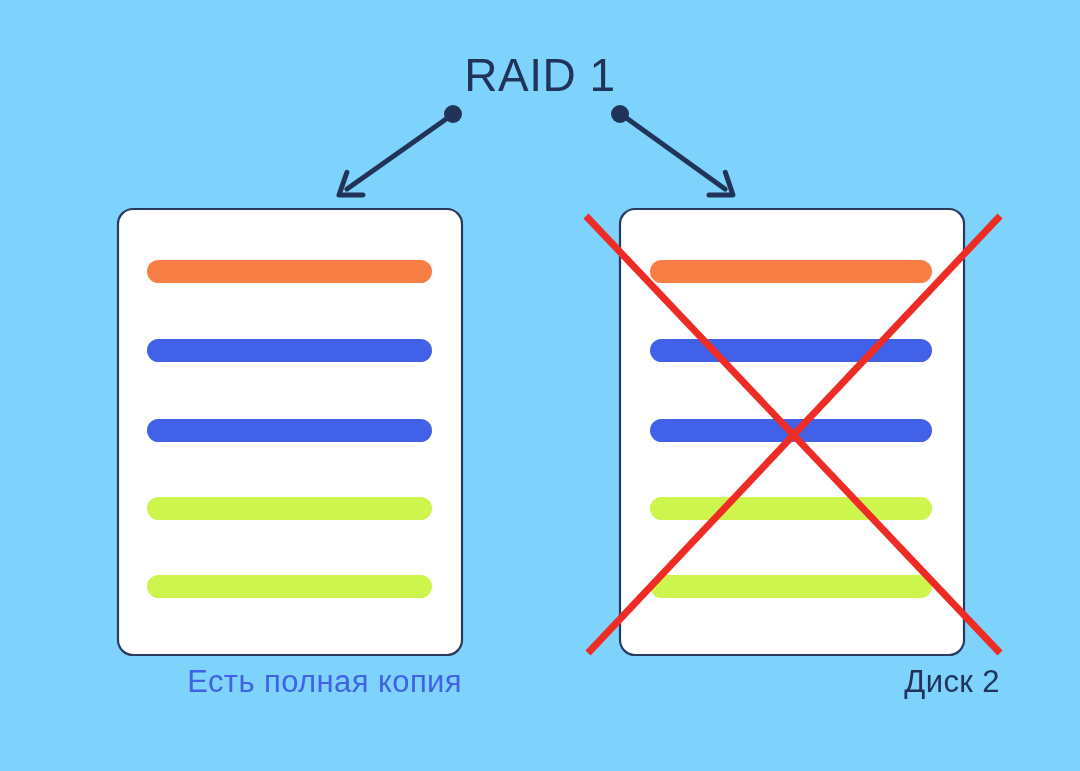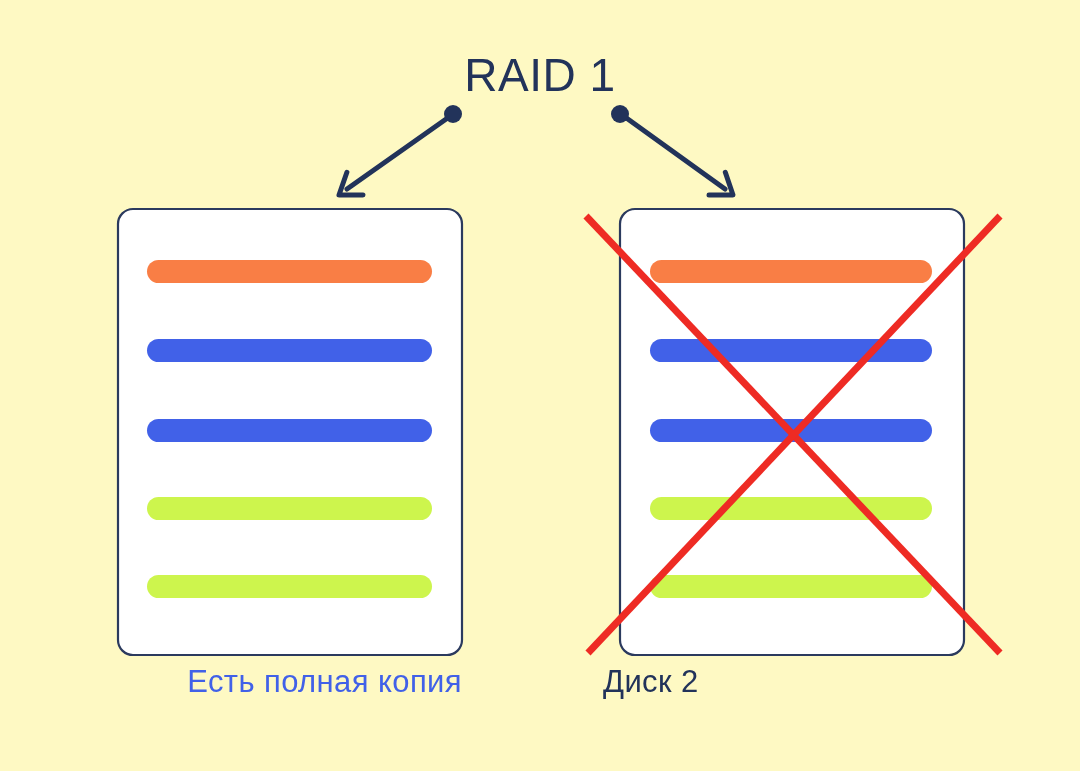--- a/index.html
+++ b/index.html
@@ -11,21 +11,21 @@
     font-family: "Liberation Sans", sans-serif;
     width: 1080px;
     height: 771px;
     overflow: hidden;
     position: relative;
   }
   #stage {
     position: relative;
     width: 1080px;
     height: 771px;
-    background: #fef9c3;
+    background: #7dd3fc;
   }
   #vector-layer {
     position: absolute;
     left: 0;
     top: 0;
     width: 1080px;
     height: 771px;
   }
   .title-text {
     position: absolute;
@@ -49,24 +49,24 @@
     white-space: nowrap;
   }
   .disk-label.left {
     left: 118px;
     top: 664px;
     width: 344px;
     text-align: right;
     color: #4161e8;
   }
   .disk-label.right {
-    left: 603px;
+    left: 656px;
     top: 664px;
     width: 344px;
-    text-align: left;
+    text-align: right;
     color: #22335a;
   }
 </style>
 </head>
 <body>
 
 <div id="stage">
 
   <div class="title-text">RAID 1</div>
 

